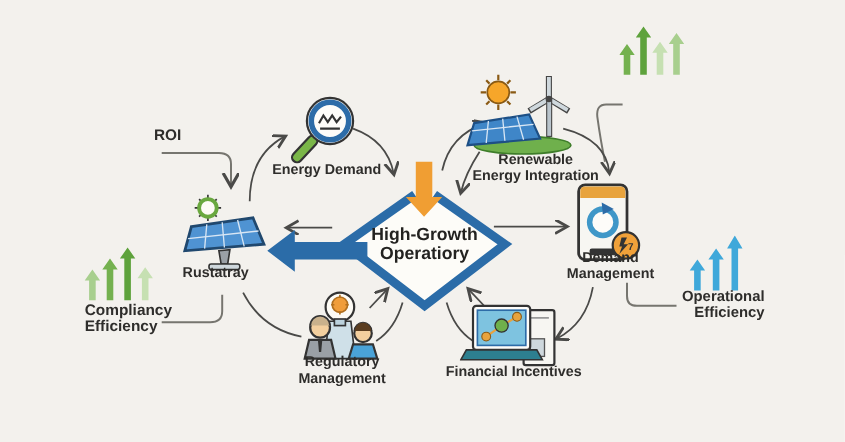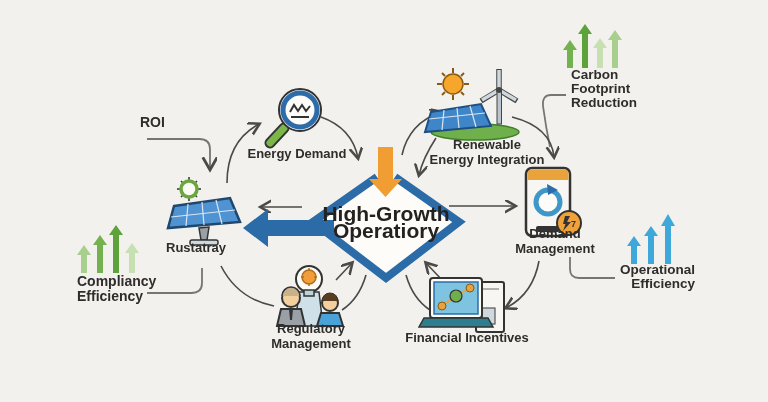--- a/index.html
+++ b/index.html
@@ -2,21 +2,21 @@
 <html><head>
 <meta charset="utf-8">
 <style>
   html,body{margin:0;padding:0;}
   body{font-family:"Liberation Sans", sans-serif;}
   .canvas{position:relative;width:768px;height:402px;background:#f3f1ed;overflow:hidden;}
   .lbl{position:absolute;color:#2e2d2b;font-weight:bold;}
   .lbl.center-txt{text-align:center;}
   .node-label{font-size:13px;line-height:14.5px;}
   .callout-label{font-size:13.5px;line-height:14px;}
-  .diamond-title{font-size:21px;line-height:17px;color:#232220;}
+  .diamond-title{font-size:16px;line-height:17px;color:#232220;}
   .icon{position:absolute;}
   svg{display:block;}
 </style>
 </head>
 <body>
 
 <div class="canvas">
 
   <svg width="768" height="402" viewBox="0 0 768 402" style="position:absolute;left:0;top:0;">
     <defs>
@@ -190,25 +190,20 @@
 
   <div class="lbl" style="left:140px;top:114px;font-size:14px;">ROI</div>
 
   <div class="lbl center-txt node-label" style="left:232px;top:147px;width:130px;">Energy Demand</div>
 
   <div class="lbl center-txt node-label" style="left:412px;top:138px;width:150px;">
     <span>Renewable</span><br>
     <span>Energy Integration</span>
   </div>
 
-  <div class="lbl callout-label" style="left:571px;top:68px;">
-    <span>Carbon</span><br>
-    <span>Footprint</span><br>
-    <span>Reduction</span>
-  </div>
 
   <div class="lbl center-txt node-label" style="left:495px;top:227px;width:120px;">
     <span>Demand</span><br>
     <span>Management</span>
   </div>
 
   <div class="lbl callout-label" style="left:620px;top:263px;text-align:right;">
     <span>Operational</span><br>
     <span>Efficiency</span>
   </div>

